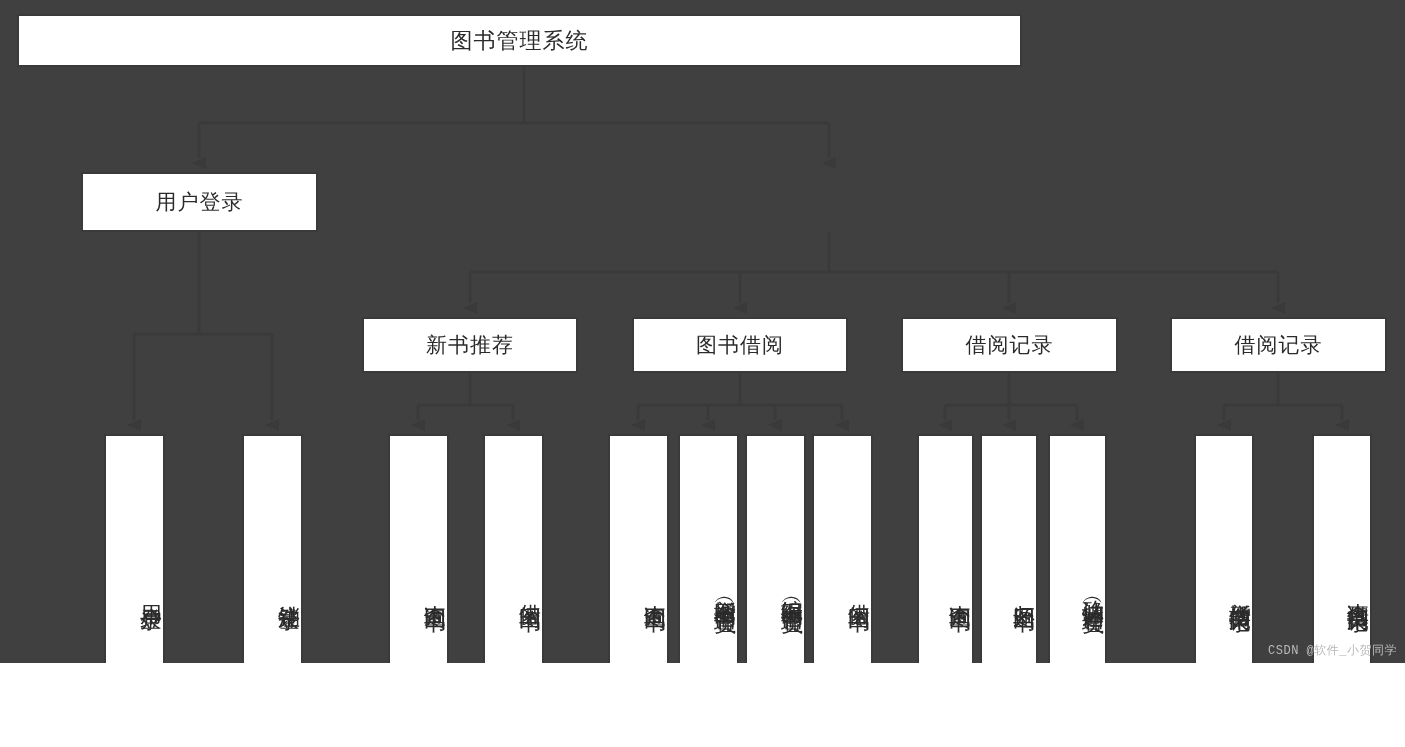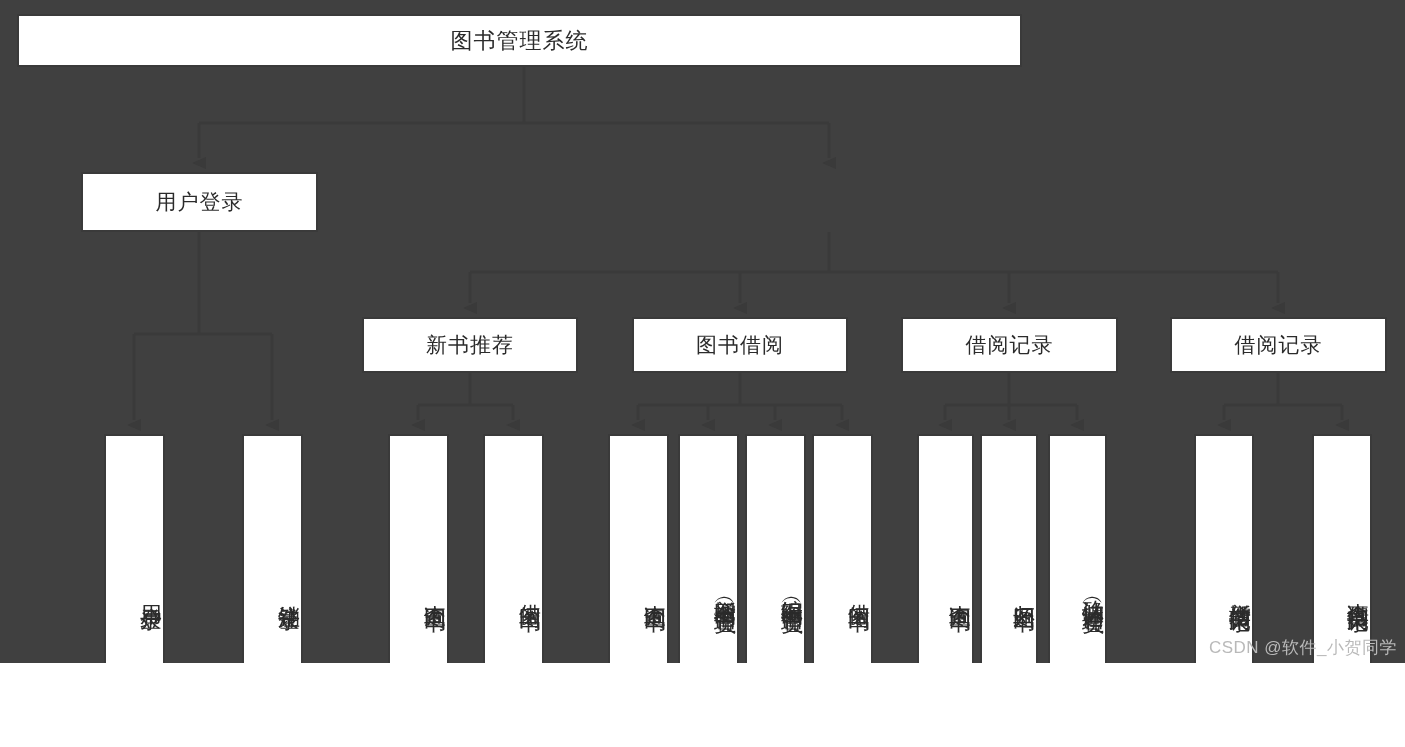--- a/index.html
+++ b/index.html
@@ -55,24 +55,25 @@
   }
   .node.vert .vlabel {
     writing-mode: vertical-rl;
     text-orientation: upright;
     display: block;
   }
   .watermark {
     position: absolute;
     right: 8px;
     bottom: 4px;
-    font-size: 17px;
+    font-size: 12px;
     color: #b9b9b9;
     white-space: nowrap;
     letter-spacing: 0.5px;
+    font-family: Liberation Mono, monospace;
   }
 </style>
 </head>
 <body>
 
 <div id="canvas">
 
   <svg id="edges" viewBox="0 0 1405 747">
     <defs>
       <marker id="arrow" markerWidth="12" markerHeight="14" refX="1" refY="7" orient="auto" markerUnits="userSpaceOnUse">

